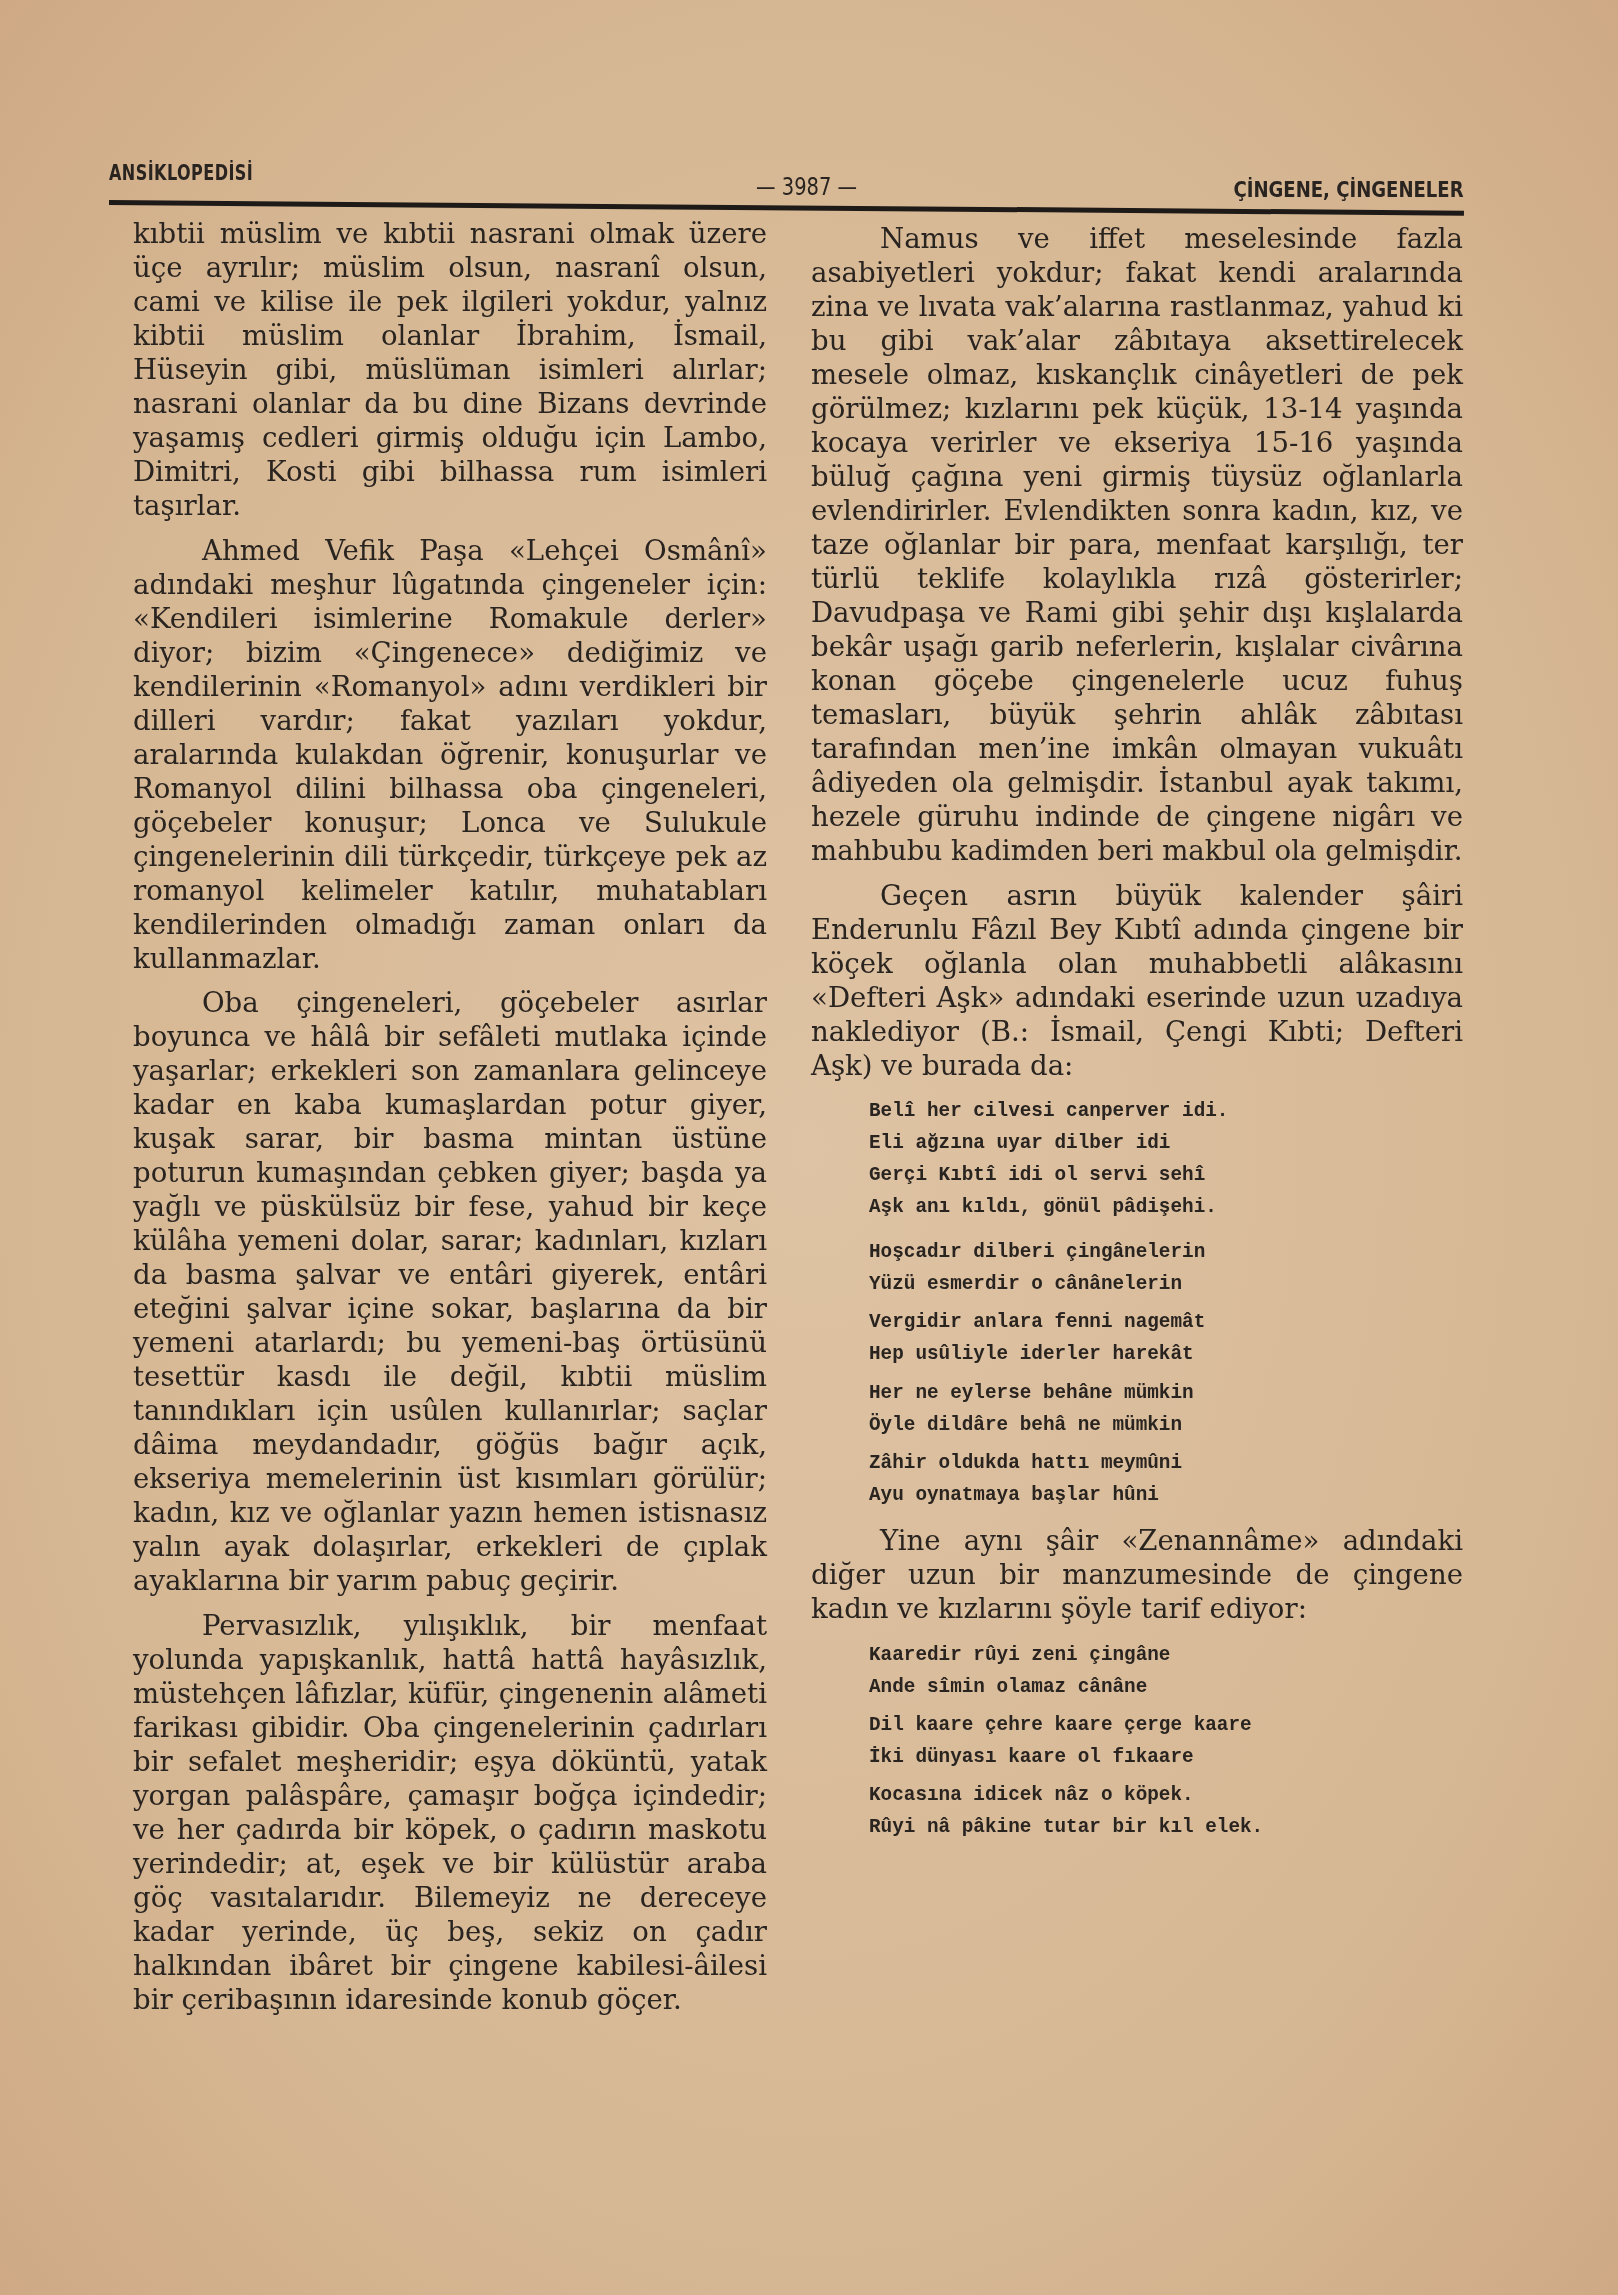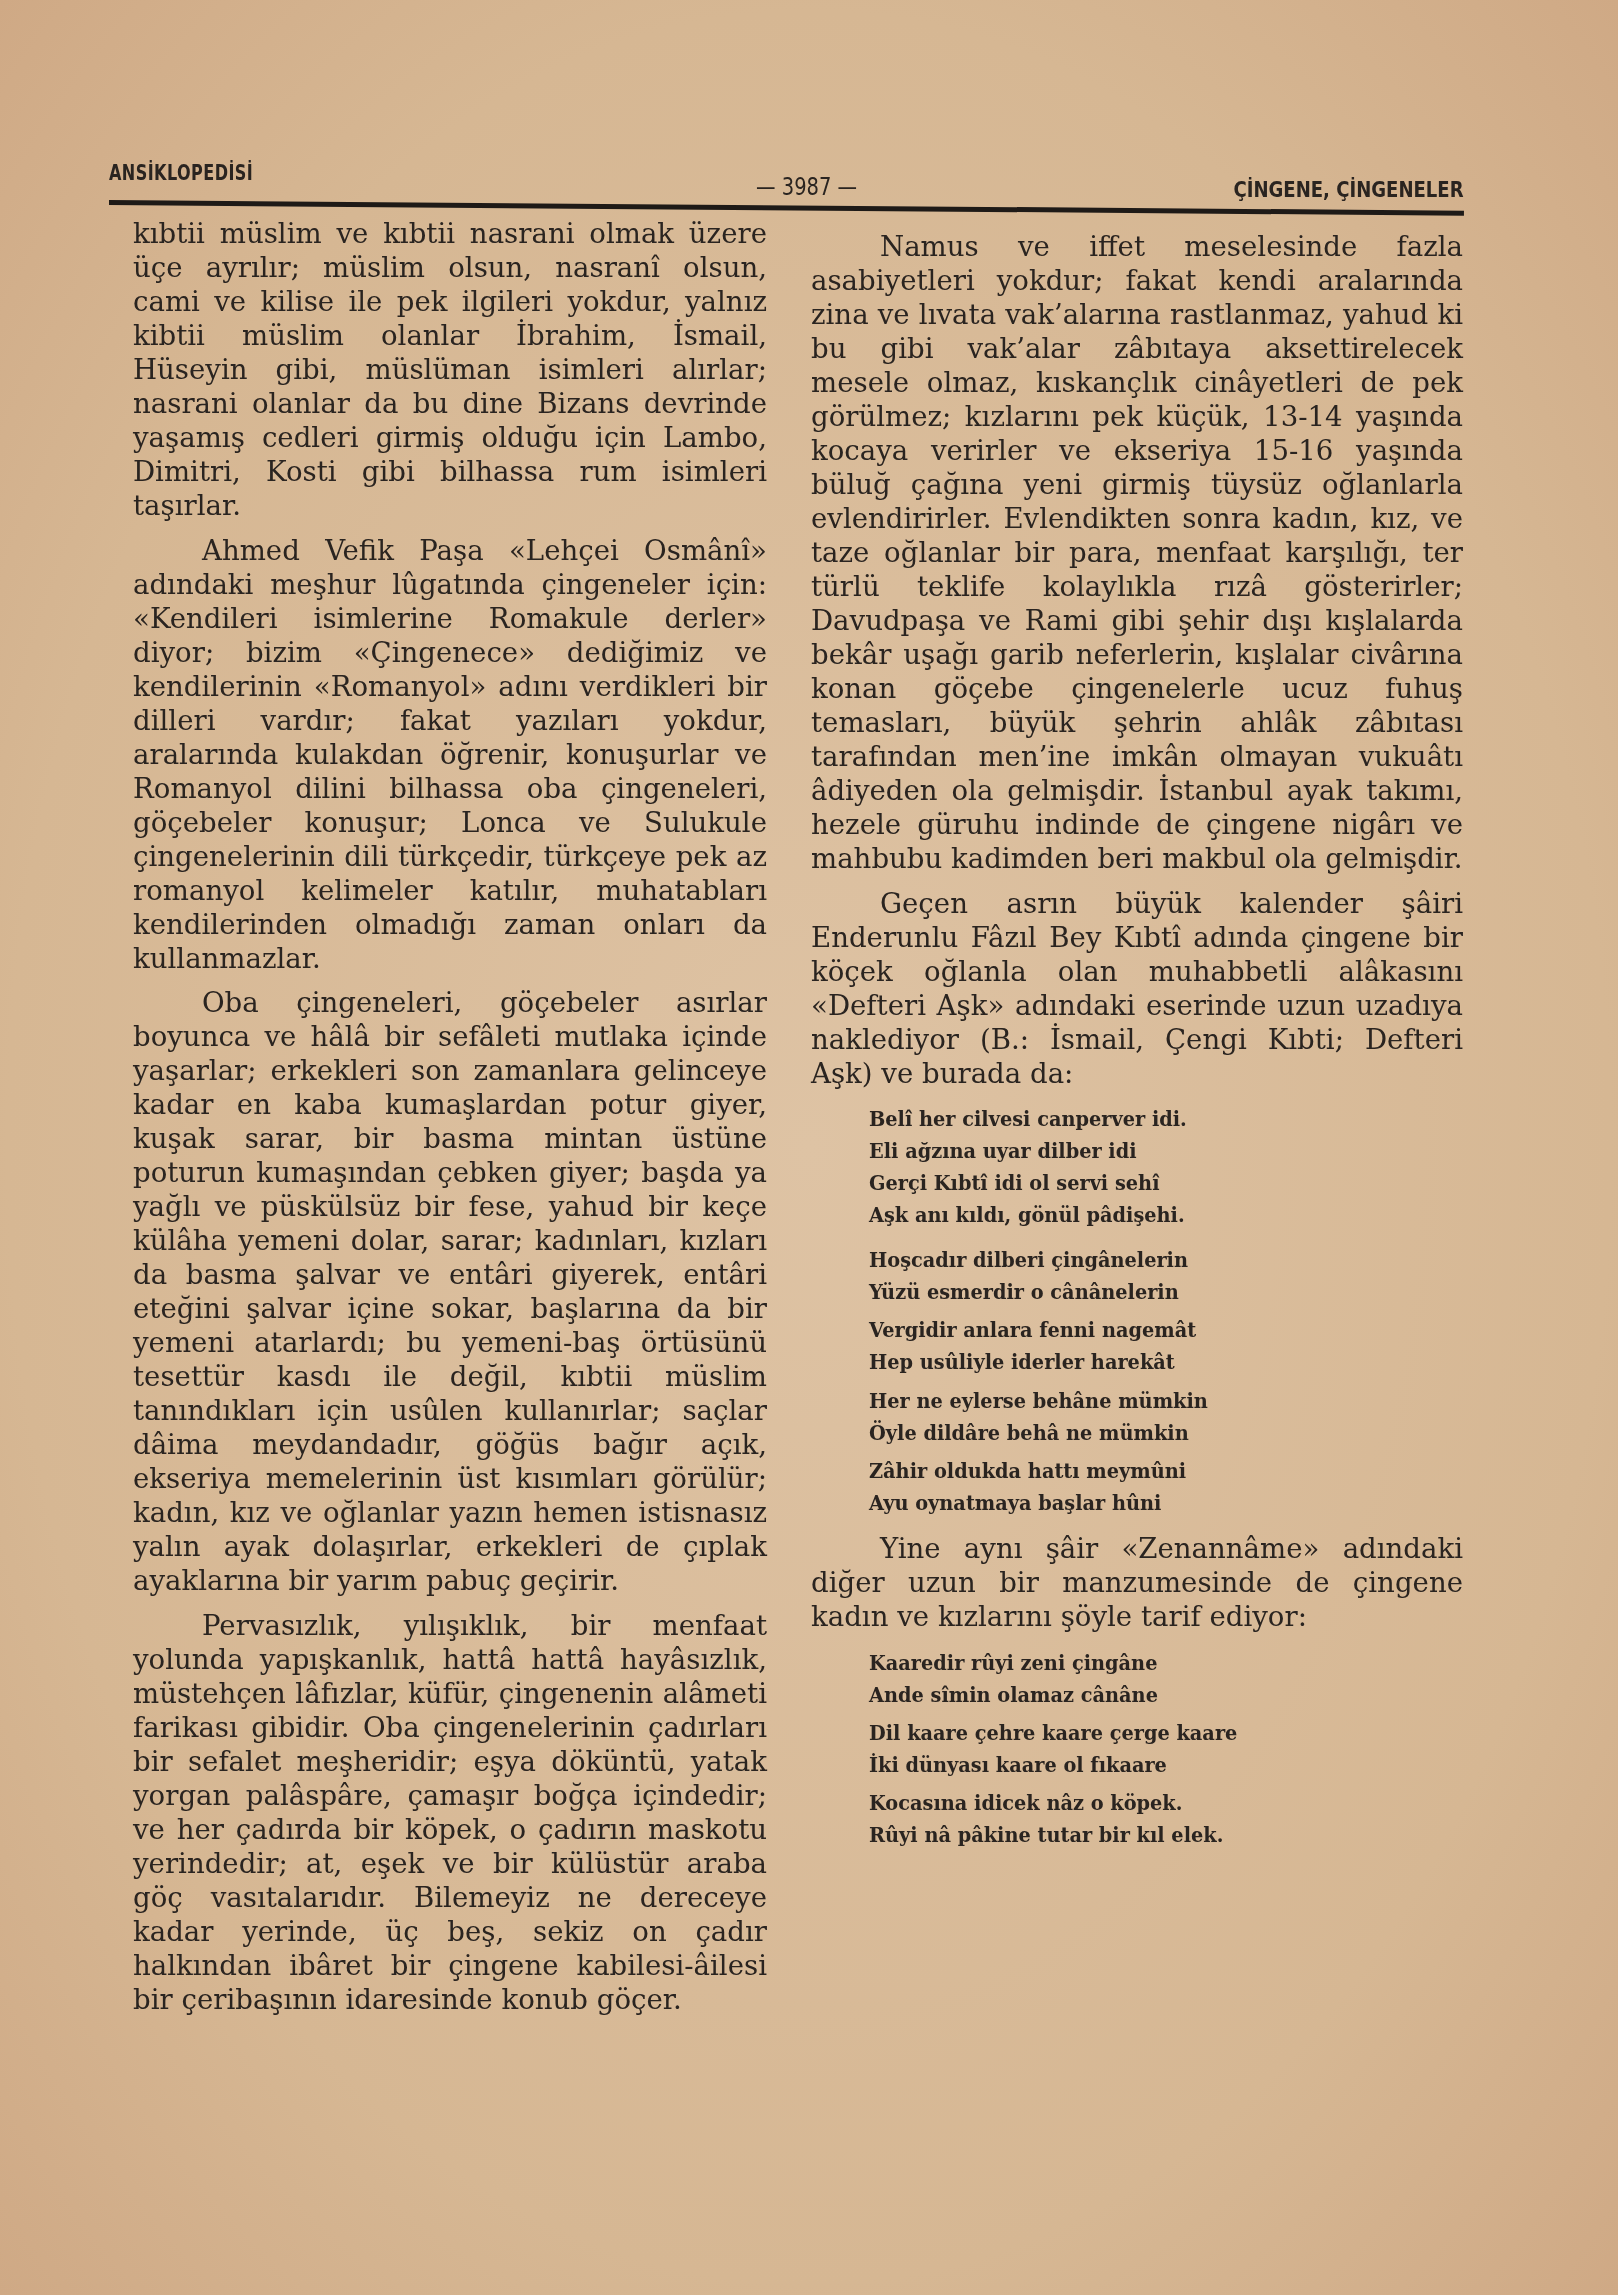--- a/index.html
+++ b/index.html
@@ -74,21 +74,21 @@
       hyphens: manual;
     }
     .col-left {
       left: 109px;
       width: 634px;
       margin-left: 24px;
     }
     .col-right {
       left: 811px;
       width: 652px;
-      top: 230px;
+      top: 222px;
     }
     .para {
       margin: 0;
       text-indent: 0;
     }
     .para.indent {
       text-indent: 69px;
       margin-top: 10.6px;
     }
     .para.first {
@@ -97,20 +97,21 @@
     .verse {
       margin: 12.7px 0 12.7px 58px;
       font-family: "DejaVu Serif", "Liberation Serif", serif;
       font-weight: bold;
       font-size: 21px;
       line-height: 32px;
       text-align: left;
     }
     .couplet {
       margin-bottom: 6.4px;
+      font-family: Liberation Mono, monospace;
     }
     .verse-line {
       display: block;
       transform: scaleX(0.92);
       transform-origin: left center;
       white-space: nowrap;
     }
   </style>
 </head>
 <body>

